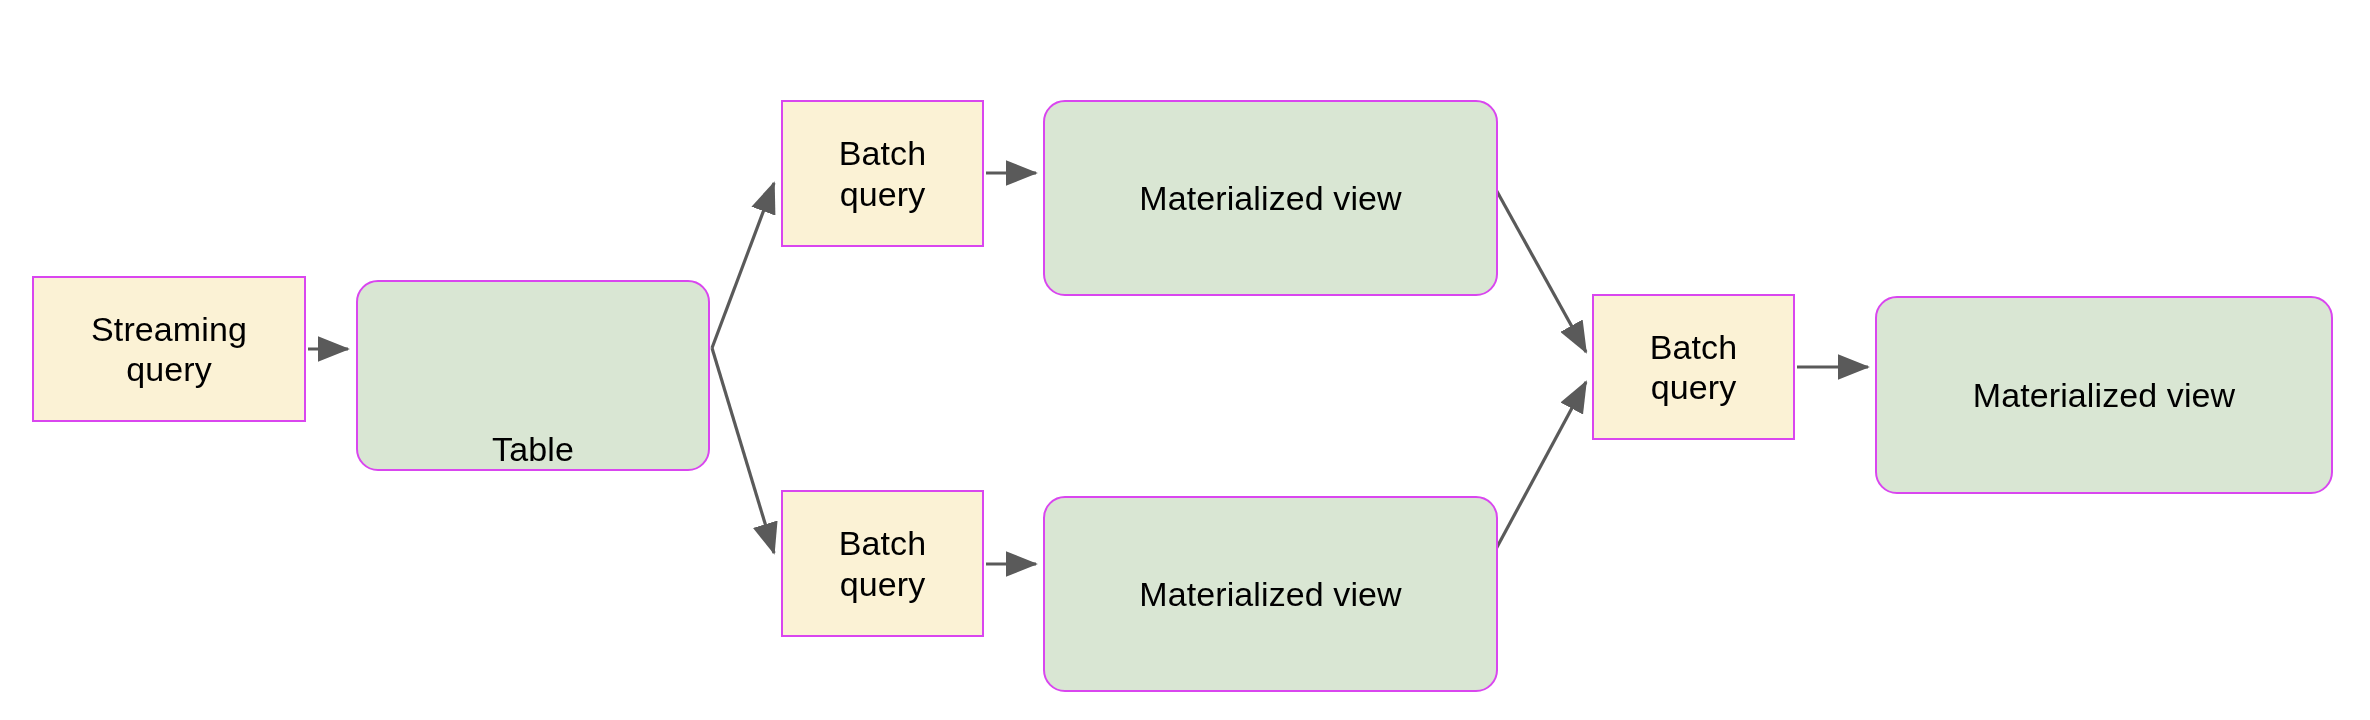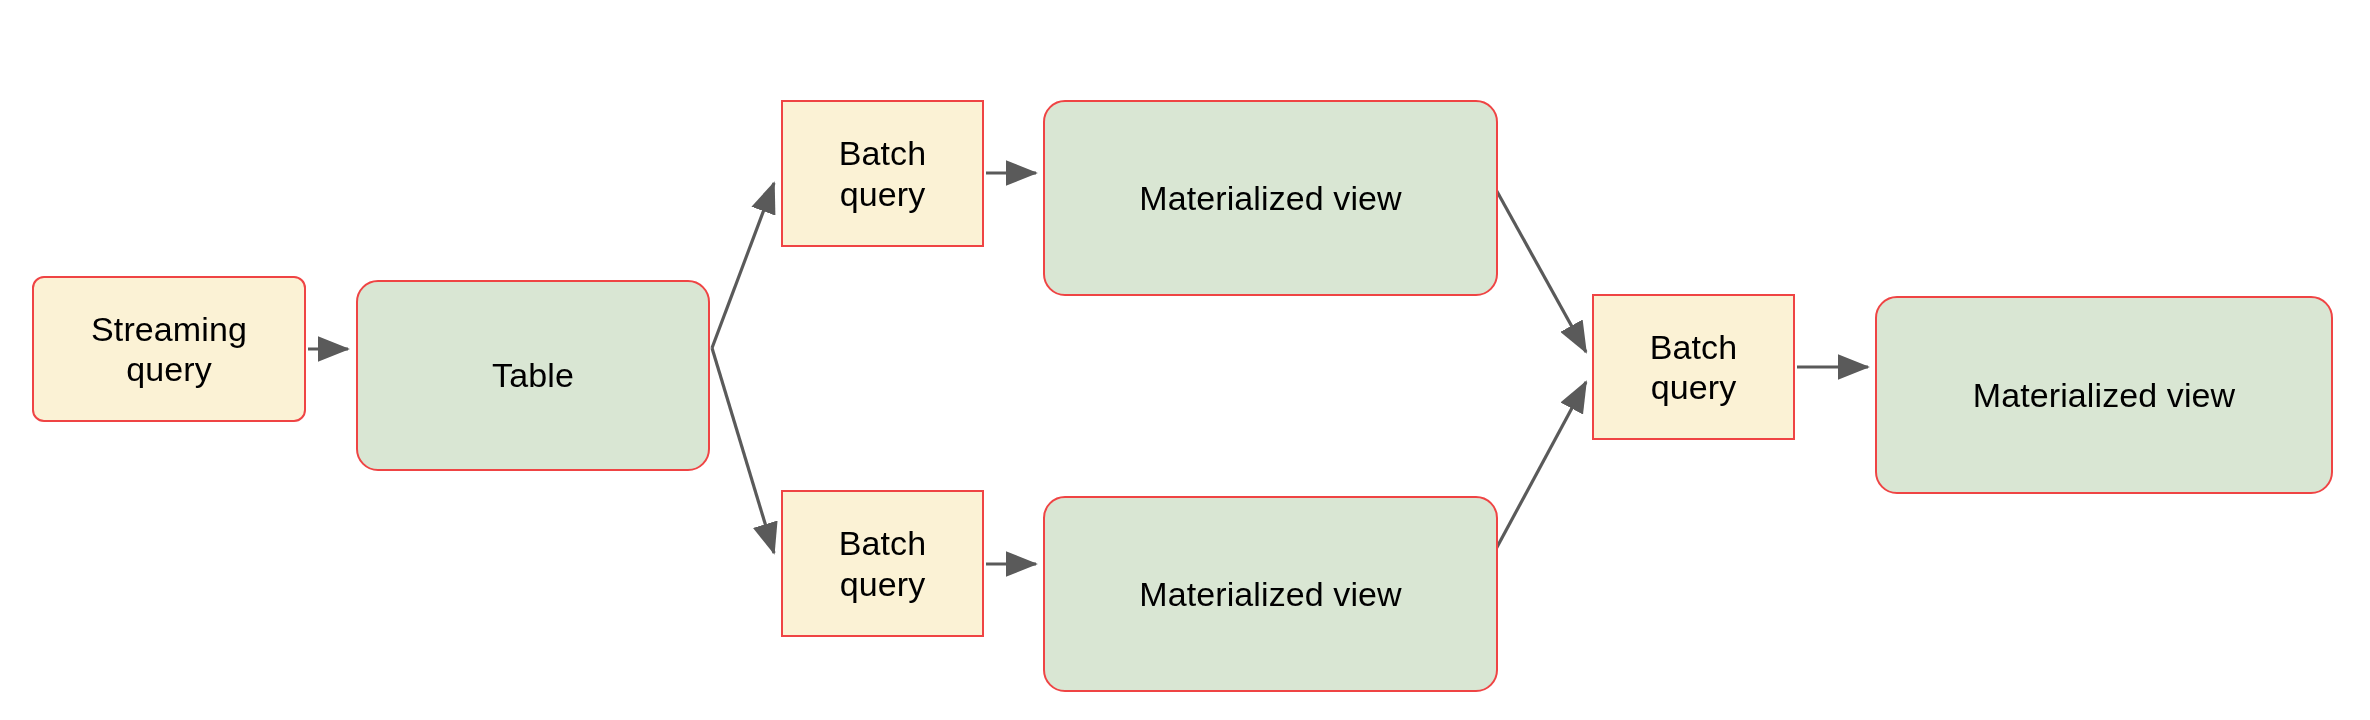--- a/index.html
+++ b/index.html
@@ -29,21 +29,21 @@
     position: absolute;
     box-sizing: border-box;
     display: flex;
     align-items: center;
     justify-content: center;
     text-align: center;
     color: #000000;
     font-size: 34px;
     line-height: 1.18;
     letter-spacing: 0.1px;
-    border: 2px solid #ef4444;
+    border: 2px solid #d946ef;
     z-index: 2;
   }
   .node .label {
     display: block;
     padding: 0 6px;
     white-space: pre-line;
   }
   .node.query {
     background: #fbf2d5;
     border-radius: 0;
@@ -92,26 +92,26 @@
 
     <g>
       <line x1="1489" y1="562" x2="1586" y2="382" stroke="#5a5a5a" stroke-width="3.2" marker-end="url(#arrowhead)"></line>
     </g>
 
     <g>
       <line x1="1797" y1="367" x2="1868" y2="367" stroke="#5a5a5a" stroke-width="3.2" marker-end="url(#arrowhead)"></line>
     </g>
   </svg>
 
-  <div class="node query" id="node-streaming-query" style="left: 32px; top: 276px; width: 274px; height: 146px; border-radius: 12px;">
+  <div class="node query" id="node-streaming-query" style="left: 32px; top: 276px; width: 274px; height: 146px;">
     <span class="label">Streaming
 query</span>
   </div>
 
-  <div class="node store" id="node-table" style="left: 356px; top: 252px; width: 354px; height: 191px;">
+  <div class="node store" id="node-table" style="left: 356px; top: 252px; width: 354px; height: 191px; align-items: flex-end;">
     <span class="label">Table</span>
   </div>
 
   <div class="node query" id="node-batch-query-top" style="left: 781px; top: 100px; width: 203px; height: 147px;">
     <span class="label">Batch
 query</span>
   </div>
 
   <div class="node store" id="node-materialized-view-top" style="left: 1043px; top: 72px; width: 455px; height: 196px;">
     <span class="label">Materialized view</span>

